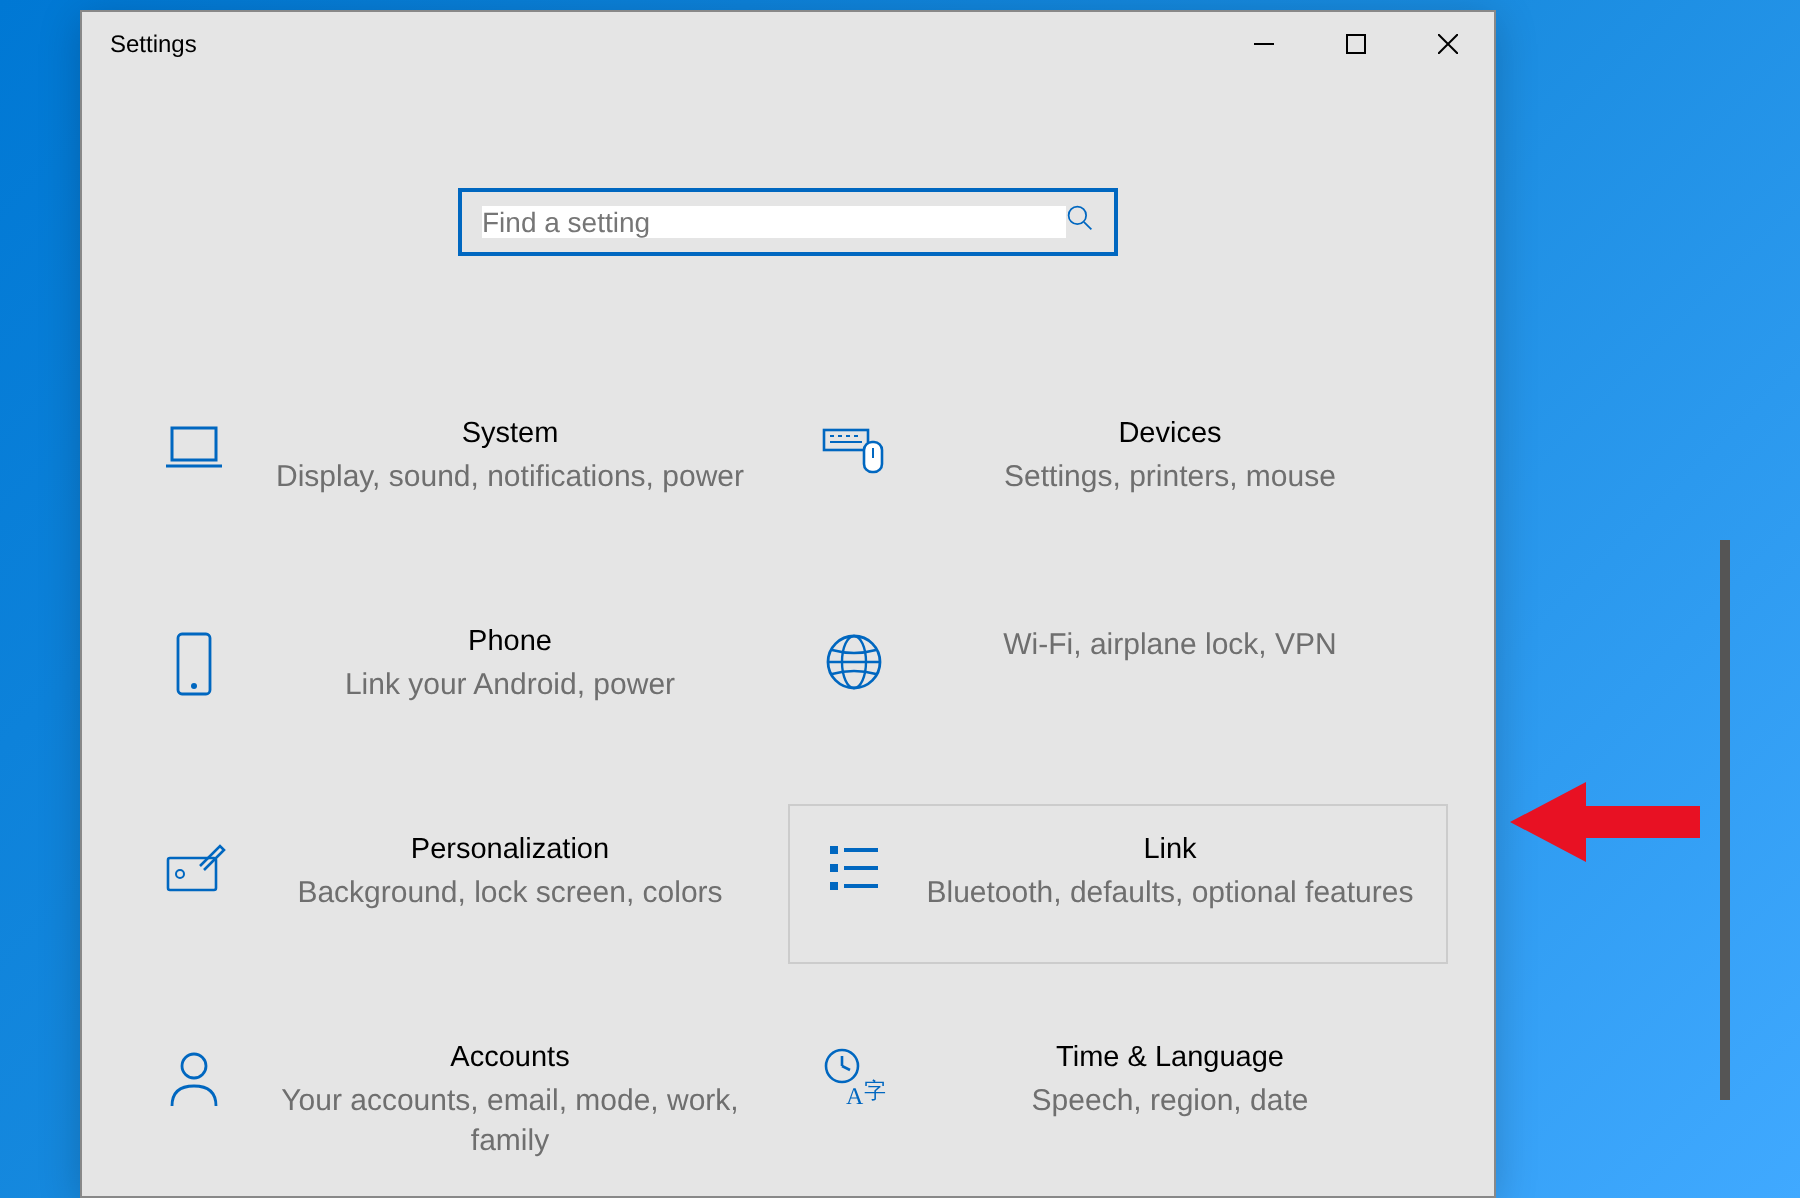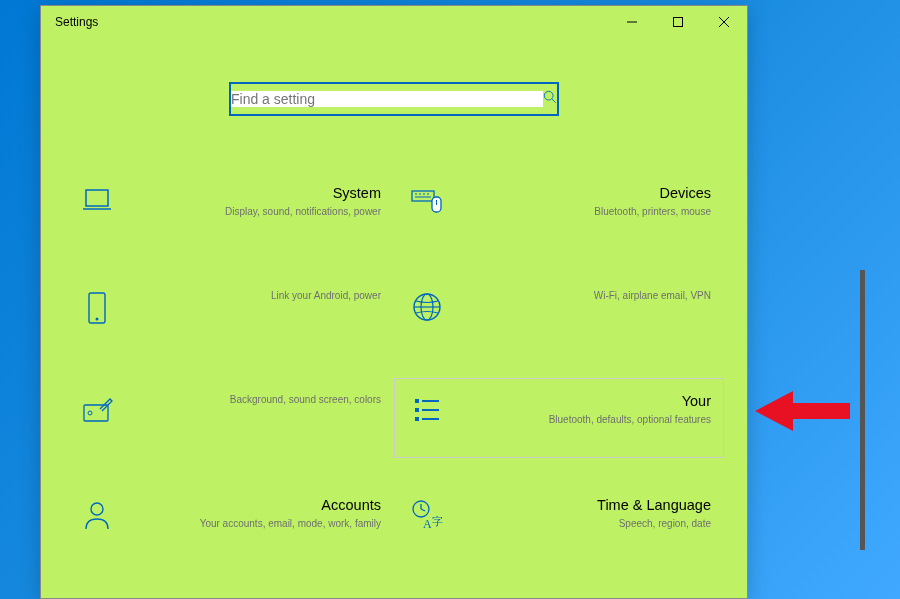--- a/index.html
+++ b/index.html
@@ -10,21 +10,21 @@
       height: 599px;
       overflow: hidden;
       position: relative;
     }
     .window {
       position: absolute;
       top: 5px;
       left: 40px;
       width: 708px;
       height: 594px;
-      background: #bef264;
+      background: #e5e5e5;
       border: 1px solid #888;
       box-shadow: 0 4px 20px rgba(0,0,0,0.2);
     }
     .titlebar {
       height: 32px;
       display: flex;
       align-items: center;
       justify-content: space-between;
       padding-left: 14px;
       font-size: 12px;
@@ -48,41 +48,41 @@
     .content {
       padding-top: 40px;
       text-align: center;
     }
     .search-box {
       display: inline-flex;
       align-items: center;
       width: 330px;
       height: 34px;
       border: 2px solid #0067c0;
-      padding: 0 0;
-      margin: 4px auto;
+      padding: 0 10px;
+      margin: 16px auto;
     }
     .search-box input {
       flex: 1;
       border: none;
       outline: none;
       font-size: 14px;
       font-family: inherit;
       color: #333;
     }
     .search-box input::placeholder { color: #767676; }
     .search-icon { color: #0067c0; }
     .grid {
       width: 660px;
       margin: 50px auto 0 auto;
       display: grid;
       grid-template-columns: 1fr 1fr;
       column-gap: 0;
       row-gap: 24px;
-      text-align: right;
+      text-align: center;
     }
     .tile {
       display: flex;
       align-items: flex-start;
       padding: 14px 12px 14px 8px;
       border: 1px solid transparent;
       cursor: default;
       min-height: 80px;
     }
     .tile.hovered {
@@ -97,21 +97,21 @@
       color: #0067c0;
       padding-top: 2px;
     }
     .tile-text { flex: 1; padding-left: 8px; }
     .tile-title {
       font-size: 14.5px;
       color: #000;
       margin-bottom: 4px;
     }
     .tile-sub {
-      font-size: 10px;
+      font-size: 15px;
       color: #6f6f6f;
       line-height: 1.35;
     }
     .arrow {
       position: absolute;
       top: 386px;
       left: 755px;
       color: #E81123;
     }
     .edge-accent {
@@ -183,77 +183,79 @@
               <line x1="9" y1="7" x2="11" y2="7" stroke="#0067c0"></line>
               <line x1="13" y1="7" x2="15" y2="7" stroke="#0067c0"></line>
               <line x1="17" y1="7" x2="19" y2="7" stroke="#0067c0"></line>
               <line x1="5" y1="10" x2="21" y2="10" stroke="#0067c0"></line>
               <rect x="22" y="10" width="9" height="15" rx="4" fill="#fff" stroke="#0067c0" stroke-width="1.3"></rect>
               <line x1="26.5" y1="13" x2="26.5" y2="18" stroke="#0067c0"></line>
             </svg>
         </div>
         <div class="tile-text">
           <div class="tile-title">Devices</div>
-          <div class="tile-sub">Bluetooth, printers, mouse</div>
+          <div class="tile-sub">Settings, printers, mouse</div>
         </div>
       </div>
 
       <div class="tile">
         <div class="tile-icon">
           <svg width="22" height="34" viewBox="0 0 22 34">
               <rect x="3" y="2" width="16" height="30" rx="2" fill="none" stroke="#0067c0" stroke-width="1.4"></rect>
               <circle cx="11" cy="28" r="1.5" fill="#0067c0"></circle>
             </svg>
         </div>
         <div class="tile-text">
+          <div class="tile-title">Phone</div>
           <div class="tile-sub">Link your Android, power</div>
         </div>
       </div>
 
       <div class="tile">
         <div class="tile-icon">
           <svg width="32" height="32" viewBox="0 0 32 32">
               <circle cx="16" cy="16" r="13" fill="none" stroke="#0067c0" stroke-width="1.4"></circle>
               <ellipse cx="16" cy="16" rx="6" ry="13" fill="none" stroke="#0067c0" stroke-width="1.2"></ellipse>
               <line x1="3" y1="16" x2="29" y2="16" stroke="#0067c0" stroke-width="1.2"></line>
               <path d="M5 10 Q16 13 27 10" fill="none" stroke="#0067c0" stroke-width="1.2"></path>
               <path d="M5 22 Q16 19 27 22" fill="none" stroke="#0067c0" stroke-width="1.2"></path>
             </svg>
         </div>
         <div class="tile-text">
-          <div class="tile-sub">Wi-Fi, airplane email, VPN</div>
+          <div class="tile-sub">Wi-Fi, airplane lock, VPN</div>
         </div>
       </div>
 
       <div class="tile">
         <div class="tile-icon">
           <svg width="34" height="30" viewBox="0 0 34 30">
               <rect x="4" y="10" width="24" height="16" rx="1" fill="none" stroke="#0067c0" stroke-width="1.3"></rect>
               <path d="M20 14 L30 4 L32 6 L22 16" fill="none" stroke="#0067c0" stroke-width="1.3"></path>
               <circle cx="10" cy="18" r="2" fill="none" stroke="#0067c0"></circle>
             </svg>
         </div>
         <div class="tile-text">
-          <div class="tile-sub">Background, sound screen, colors</div>
+          <div class="tile-title">Personalization</div>
+          <div class="tile-sub">Background, lock screen, colors</div>
         </div>
       </div>
 
       <div class="tile hovered">
         <div class="tile-icon">
           <svg width="30" height="30" viewBox="0 0 30 30">
             <rect x="3" y="4" width="4" height="4" fill="#0067c0"></rect>
             <line x1="10" y1="6" x2="27" y2="6" stroke="#0067c0" stroke-width="2"></line>
             <rect x="3" y="13" width="4" height="4" fill="#0067c0"></rect>
             <line x1="10" y1="15" x2="27" y2="15" stroke="#0067c0" stroke-width="2"></line>
             <rect x="3" y="22" width="4" height="4" fill="#0067c0"></rect>
             <line x1="10" y1="24" x2="27" y2="24" stroke="#0067c0" stroke-width="2"></line>
           </svg>
         </div>
         <div class="tile-text">
-          <div class="tile-title">Your</div>
+          <div class="tile-title">Link</div>
           <div class="tile-sub">Bluetooth, defaults, optional features</div>
         </div>
       </div>
 
       <div class="tile">
         <div class="tile-icon">
           <svg width="30" height="32" viewBox="0 0 30 32">
               <circle cx="15" cy="10" r="6" fill="none" stroke="#0067c0" stroke-width="1.4"></circle>
               <path d="M4 30 Q4 20 15 20 Q26 20 26 30" fill="none" stroke="#0067c0" stroke-width="1.4"></path>
             </svg>

